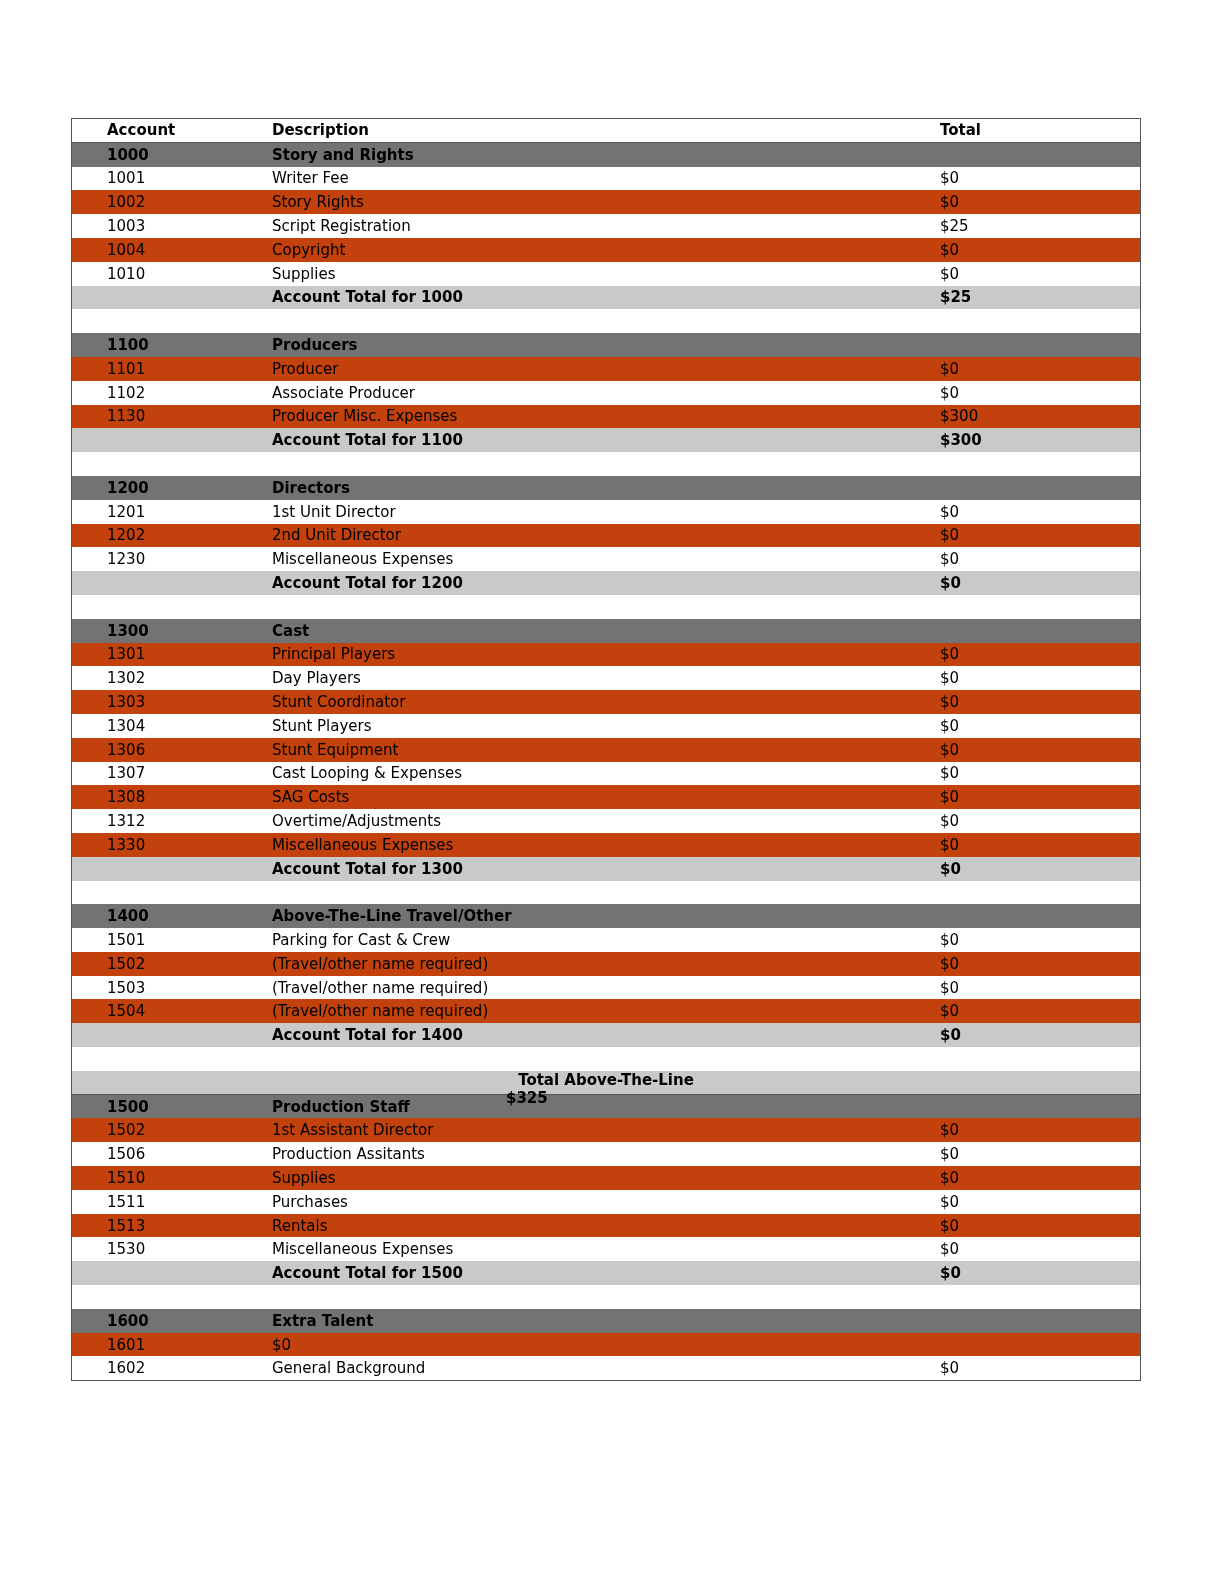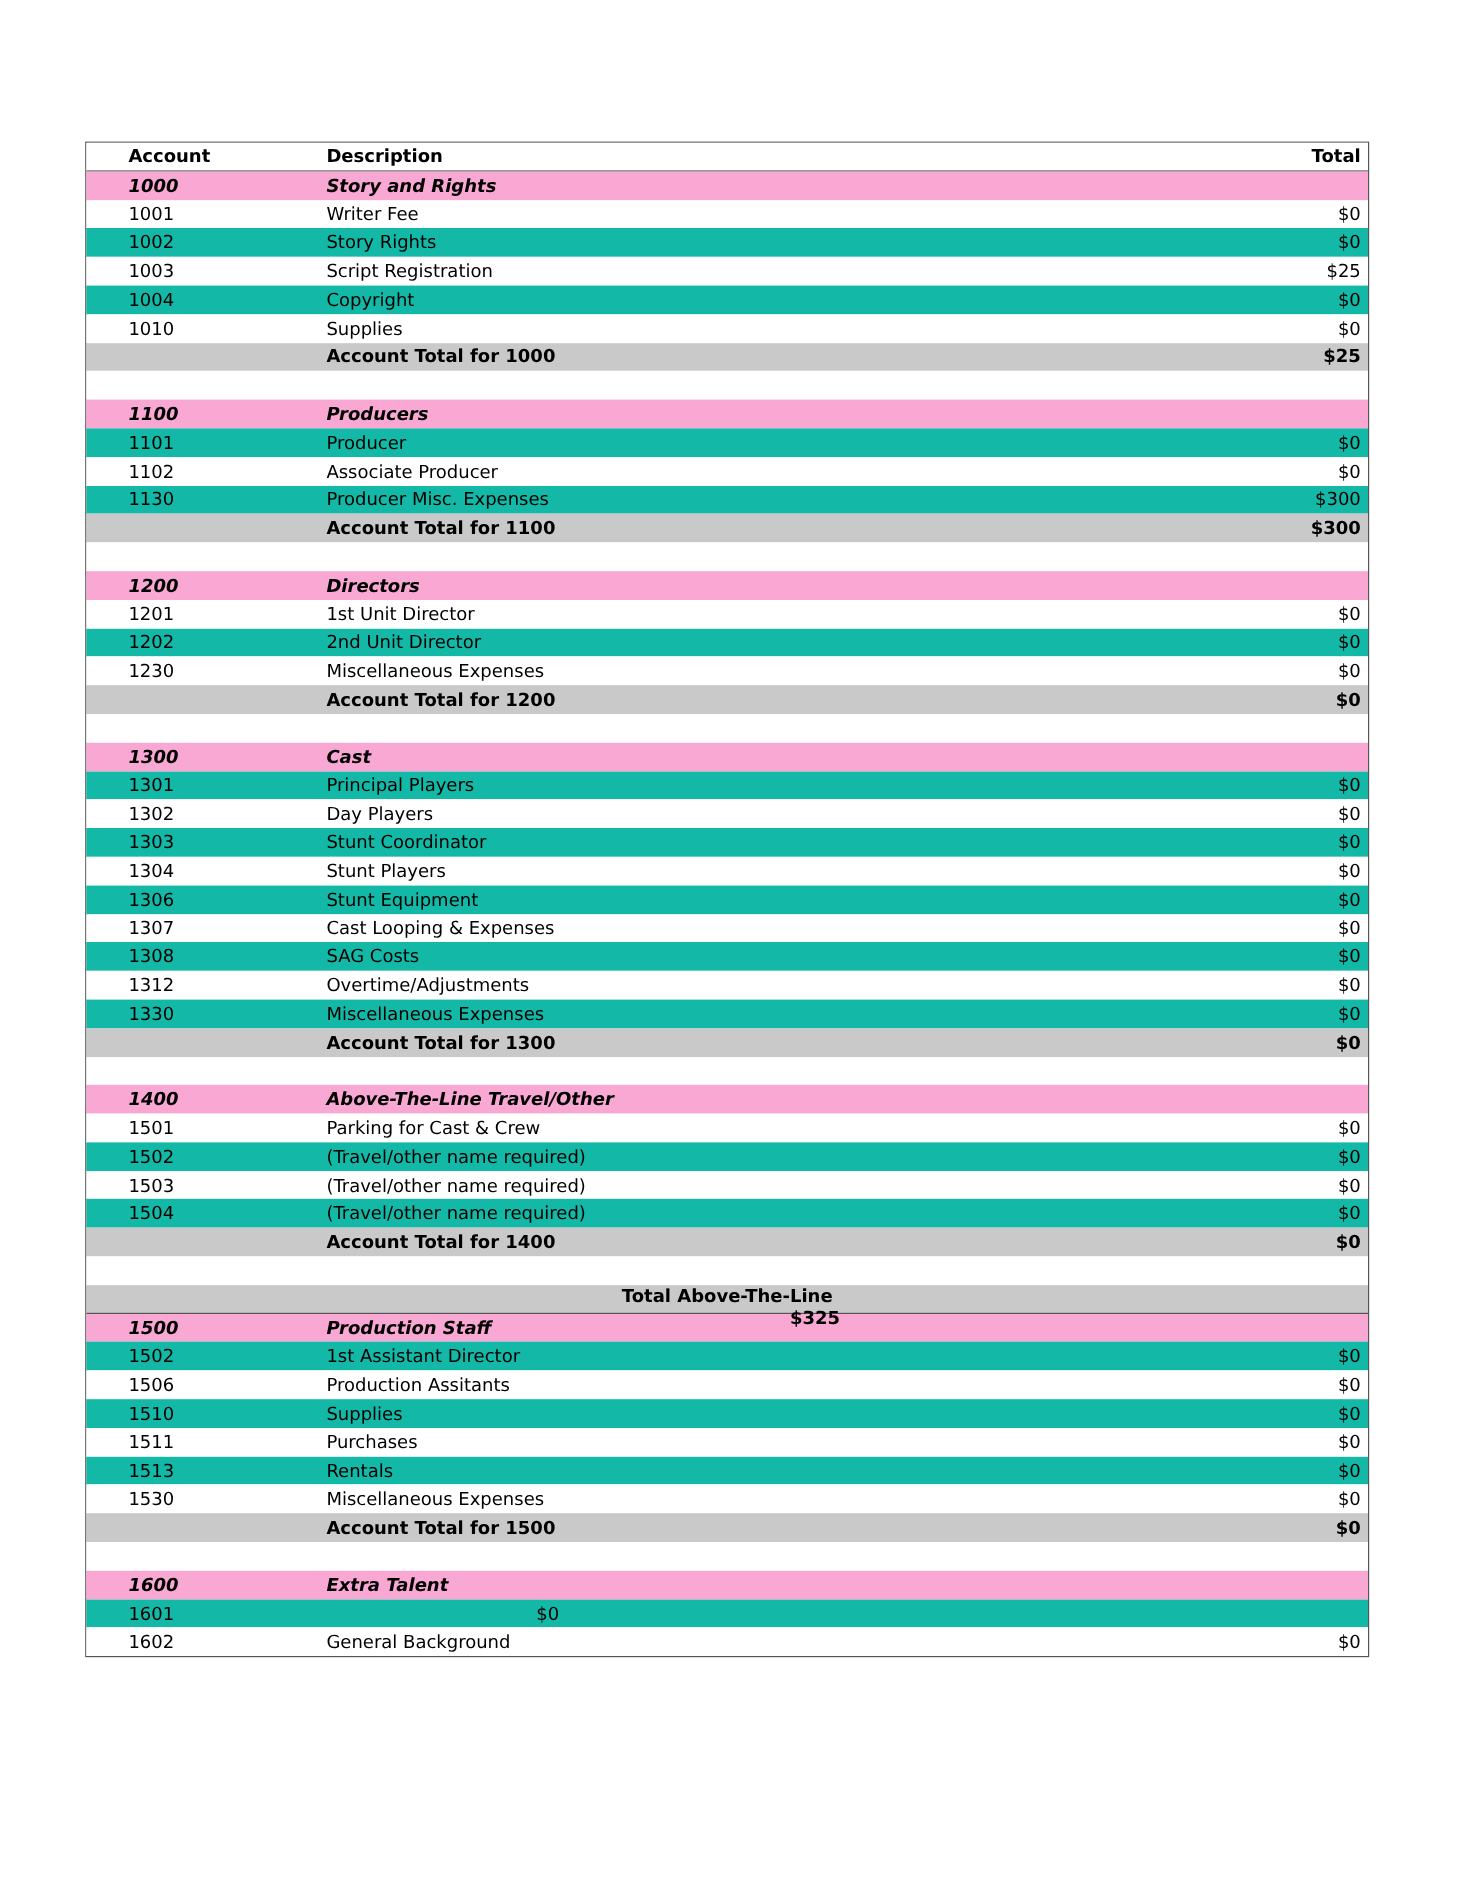--- a/index.html
+++ b/index.html
@@ -5,26 +5,26 @@
     html, body { margin: 0; padding: 0; background: #ffffff; }
     body { width: 1224px; height: 1584px; position: relative; font-family: "DejaVu Sans", sans-serif; color: #000; }
     #budget-table {
       position: absolute; left: 71px; top: 118px; width: 1068px;
       border: 1.5px solid #555; border-collapse: collapse;
       font-size: 15px;
     }
     .row { display: flex; height: 23.8px; align-items: center; box-sizing: border-box; }
     .c-acct { width: 171px; padding-left: 6px; box-sizing: border-box; margin-left: 29px; }
     .c-desc { flex: 1; }
-    .c-total { width: 200px; text-align: right; padding-right: 6px; box-sizing: border-box; }
+    .c-total { width: 200px; text-align: left; padding-right: 6px; box-sizing: border-box; }
     .hdr { font-weight: bold; background: #ffffff; border-bottom: 1.5px solid #555; }
-    .sec { background: #f9a8d4; font-weight: bold; font-style: italic; }
+    .sec { background: #737373; font-weight: bold; }
     .tot { background: #c9c9c9; font-weight: bold; }
     .w { background: #ffffff; }
-    .l { background: #14b8a6; }
+    .l { background: #c2410c; }
     .blank { background: #ffffff; }
     .atl { border-bottom: 1.5px solid #555; flex-direction: column; }
   </style>
 </head>
 <body>
 
 <div id="budget-table">
   <div class="row hdr">
     <div class="c-acct">Account</div>
     <div class="c-desc">Description</div>

